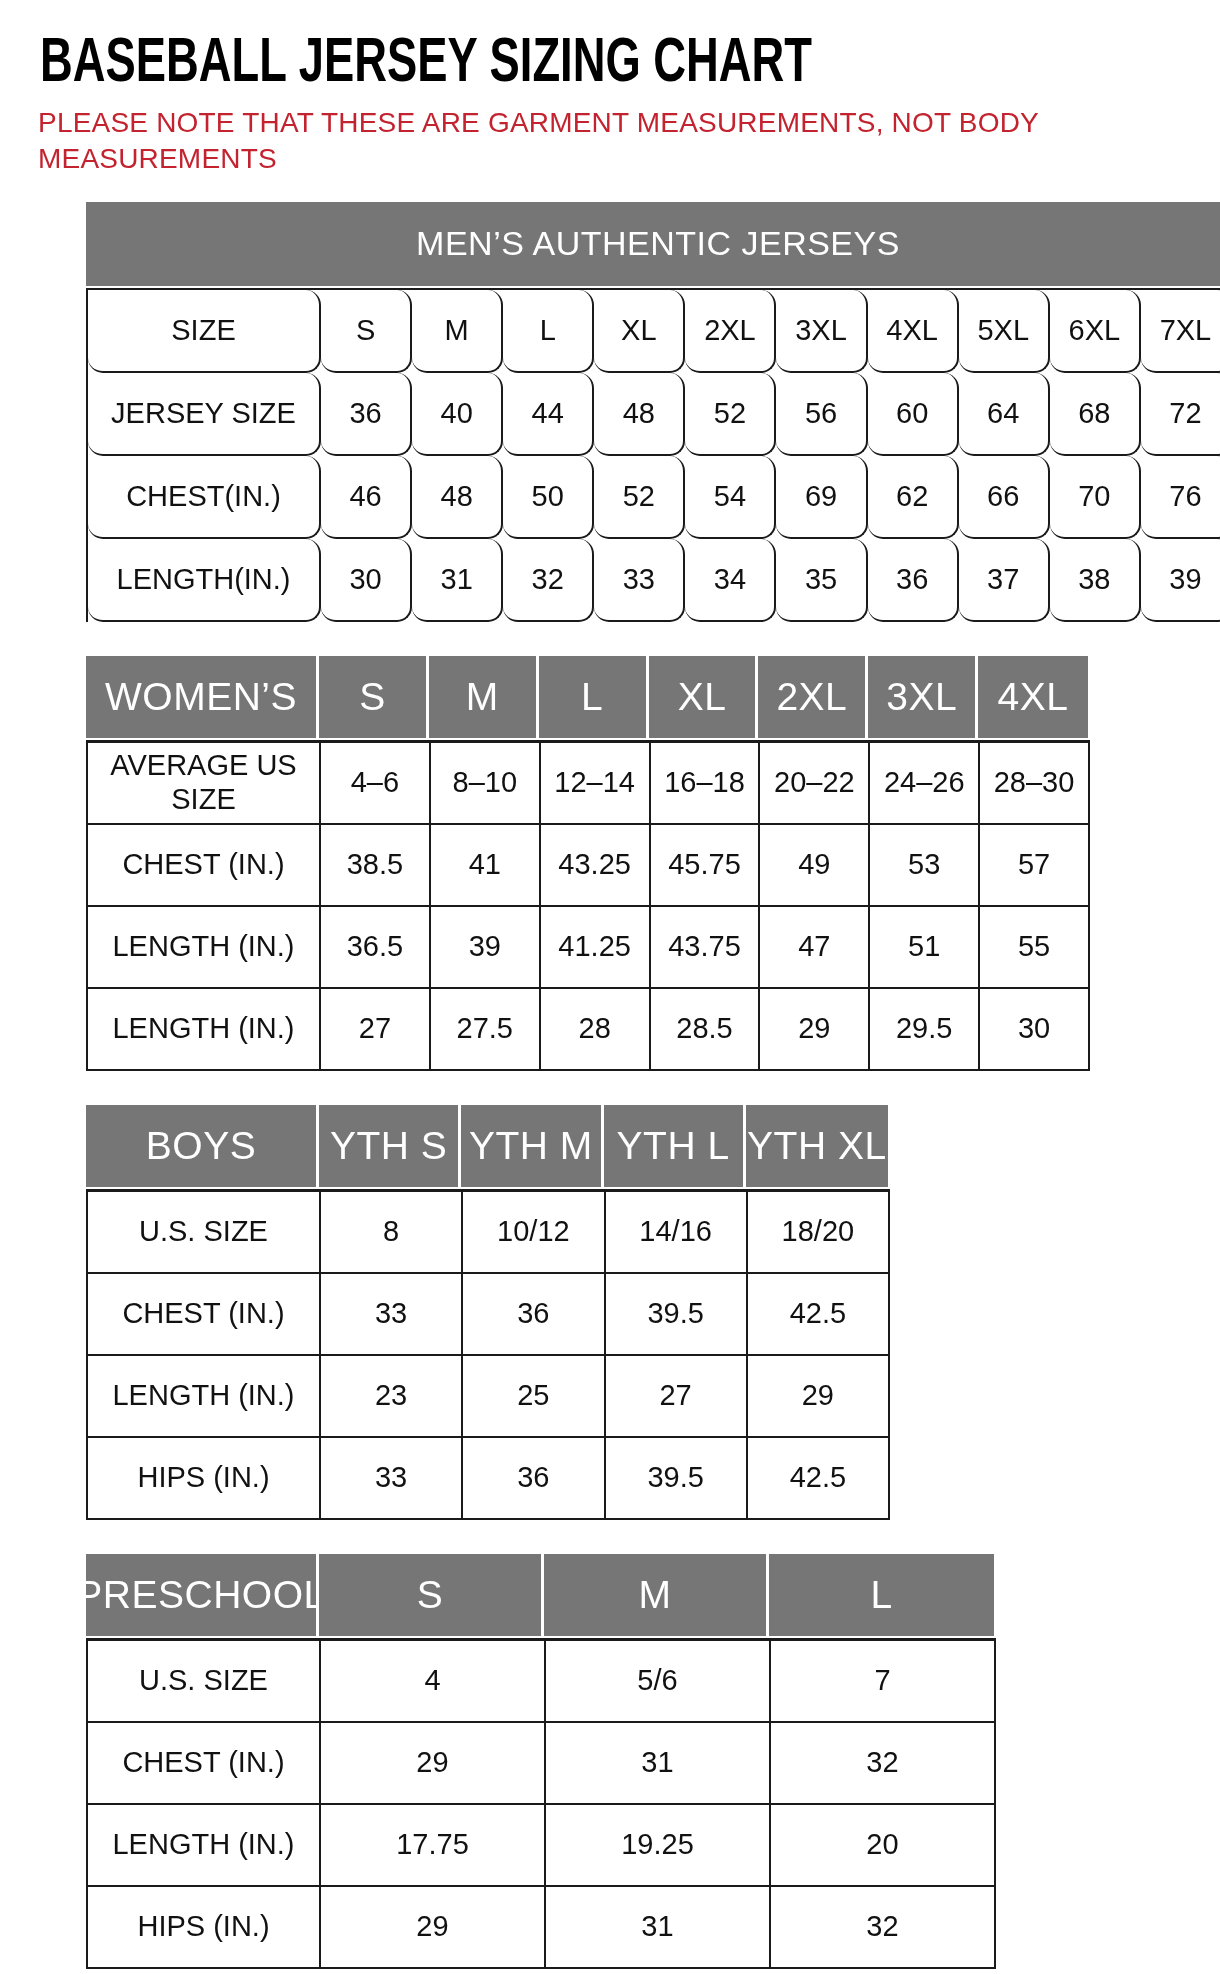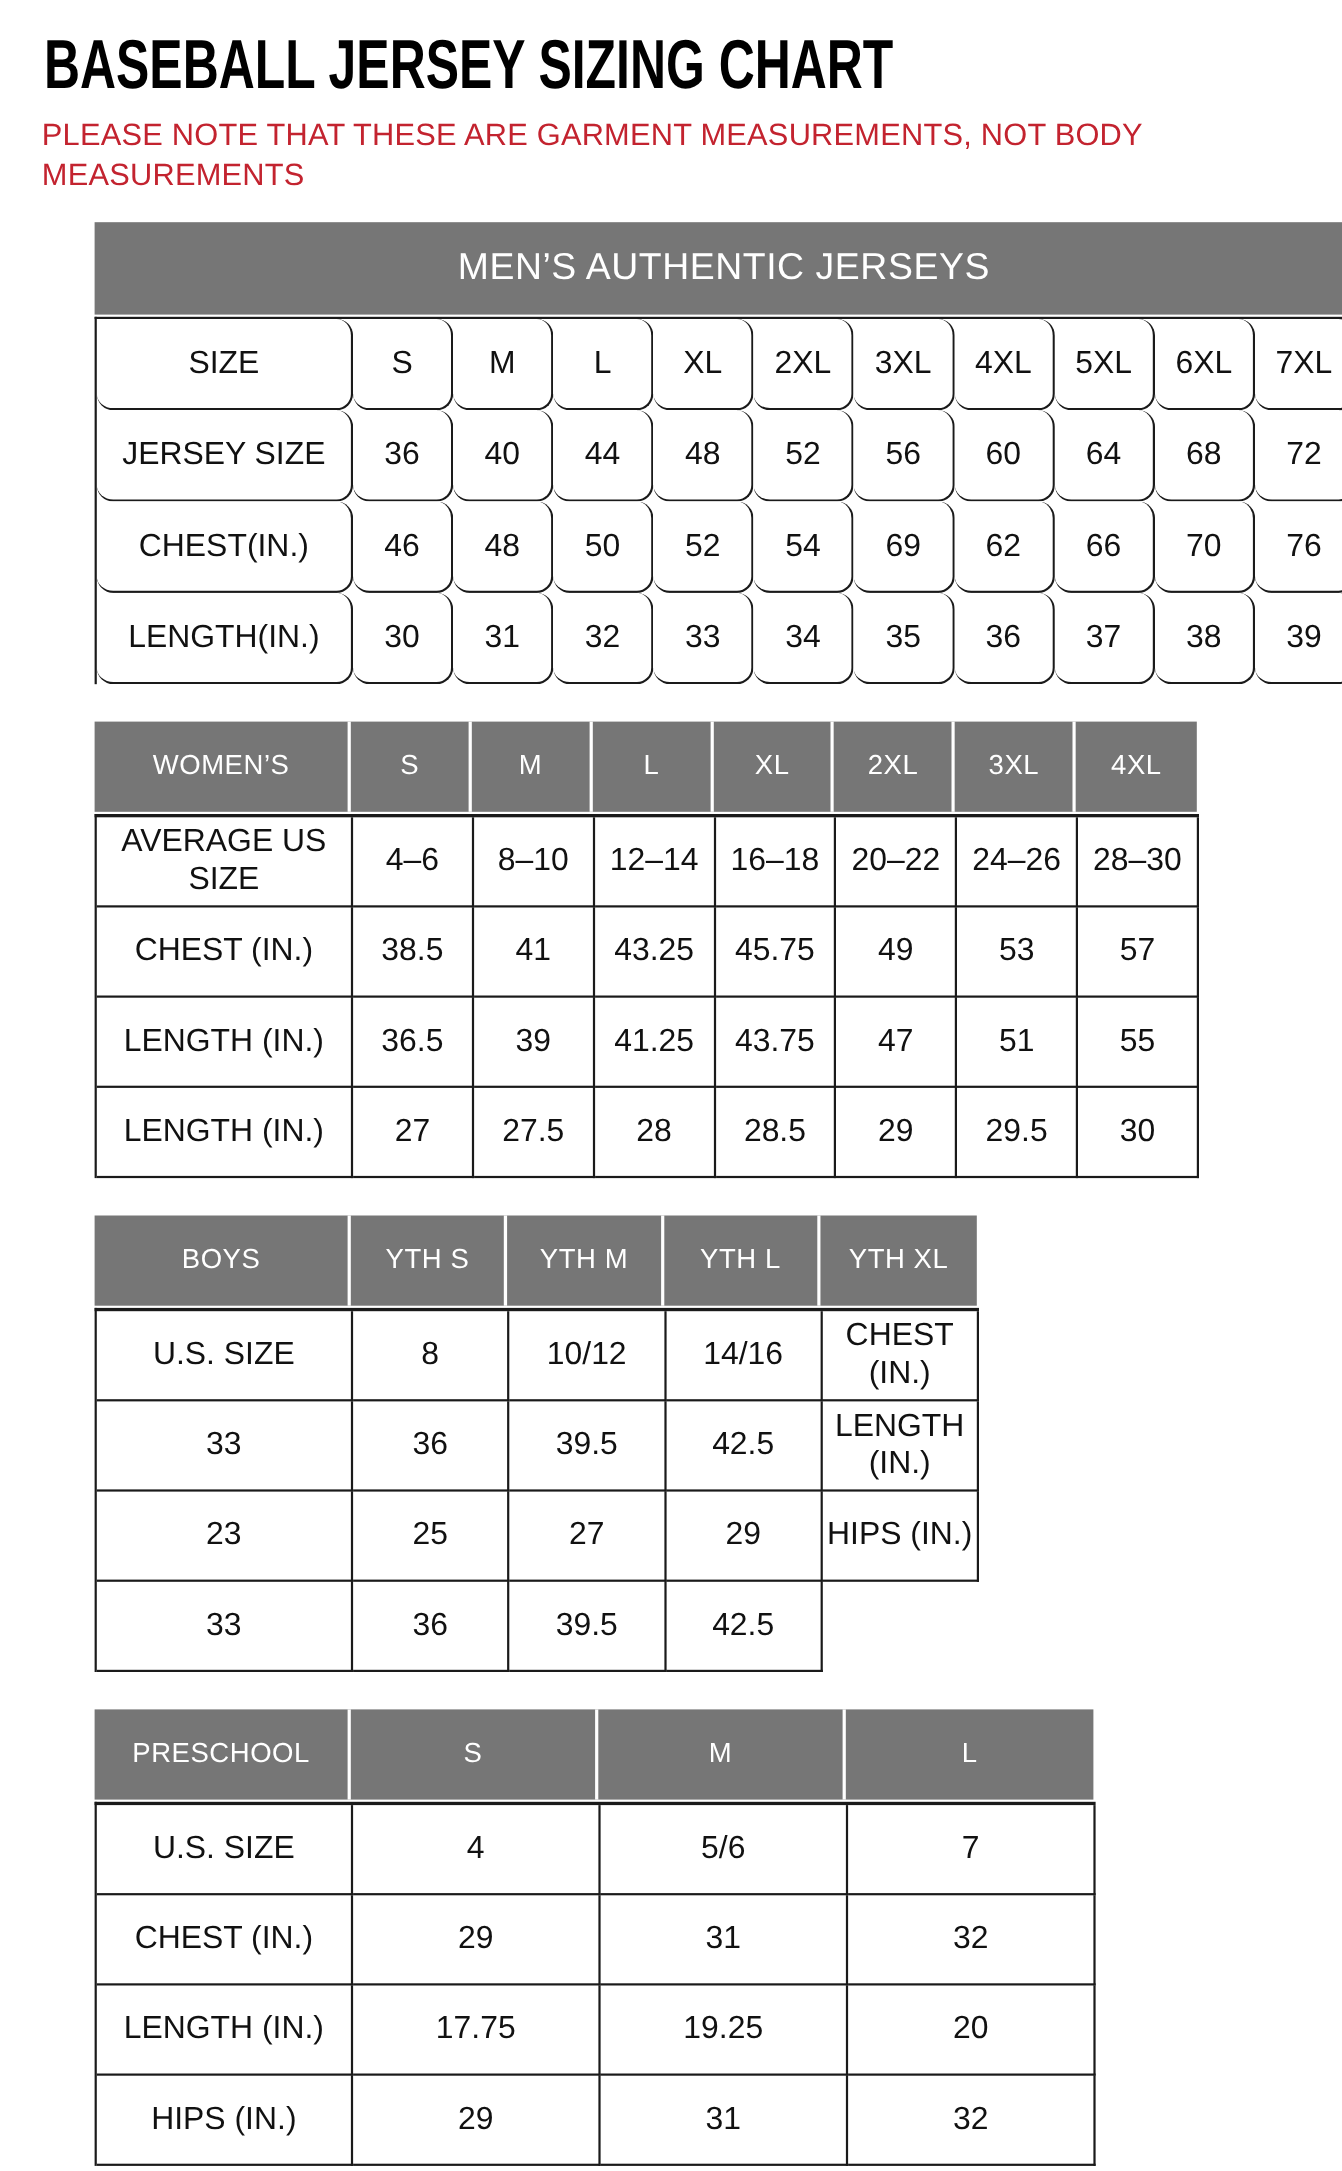--- a/index.html
+++ b/index.html
@@ -29,21 +29,21 @@
   .banner {
     background: var(--gray, #767676); color: var(--head-ink, #ffffff);
     height: 84px; display: flex; align-items: center; justify-content: center;
     font-size: 34px; letter-spacing: 0.5px;
   }
 
   .ghead { display: grid; }
   .ghead .cell {
     background: var(--gray, #767676); color: var(--head-ink, #ffffff);
     height: 82px; display: flex; align-items: center; justify-content: center;
-    font-size: 25px; border-right: 3px solid #ffffff; letter-spacing: 0.5px;
+    font-size: 39px; border-right: 3px solid #ffffff; letter-spacing: 0.5px;
   }
   .ghead .cell:last-child { border-right: none; }
 
   .dgrid {
     display: grid; margin-top: 2px;
     border-left: 2px solid var(--bord, #1a1a1a);
     border-top: 3px solid var(--bord, #1a1a1a);
     background: #ffffff;
   }
   .dgrid.mens { border-top: 2px solid var(--bord, #1a1a1a); }
@@ -174,20 +174,21 @@
         <div class="cell">YTH S</div>
         <div class="cell">YTH M</div>
         <div class="cell">YTH L</div>
         <div class="cell">YTH XL</div>
       </div>
     <div class="dgrid cols-4">
         <div class="cell label">U.S. SIZE</div>
         <div class="cell">8</div>
         <div class="cell">10/12</div>
         <div class="cell">14/16</div>
+        <div class="cell">18/20</div>
         <div class="cell label">CHEST (IN.)</div>
         <div class="cell">33</div>
         <div class="cell">36</div>
         <div class="cell">39.5</div>
         <div class="cell">42.5</div>
         <div class="cell label">LENGTH (IN.)</div>
         <div class="cell">23</div>
         <div class="cell">25</div>
         <div class="cell">27</div>
         <div class="cell">29</div>

